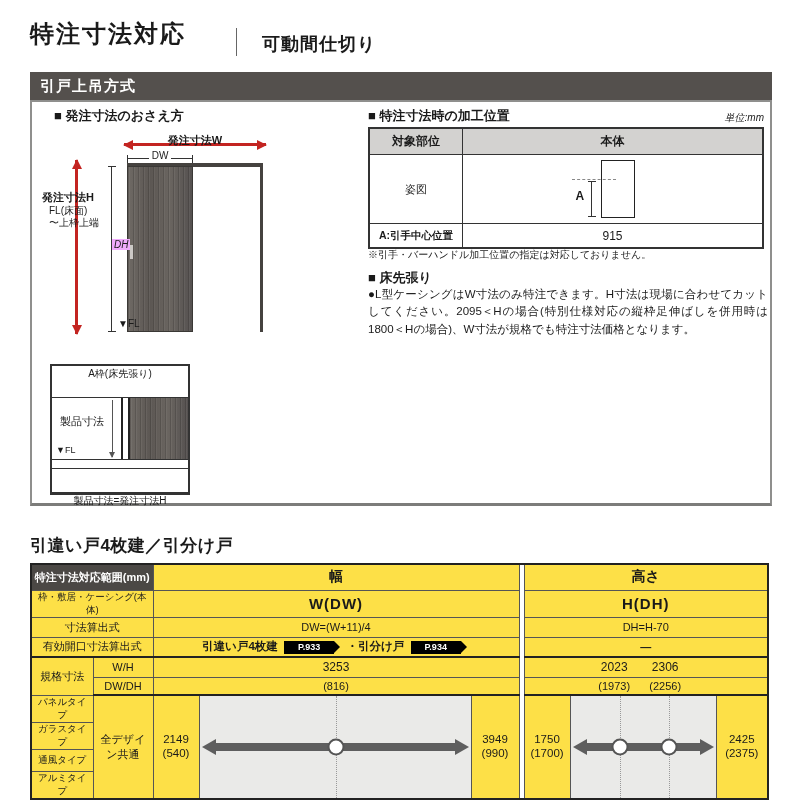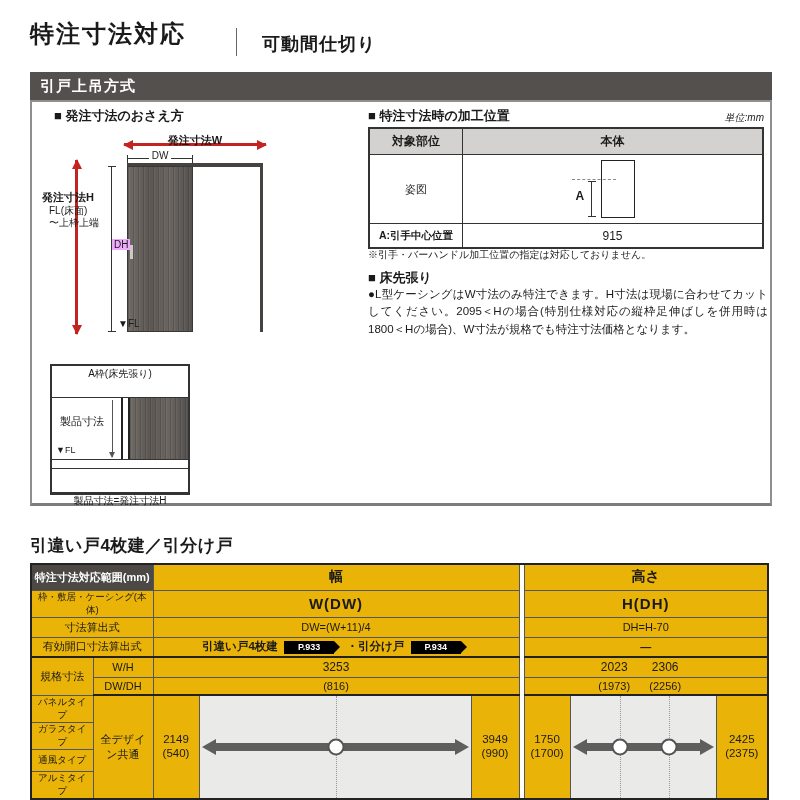--- a/index.html
+++ b/index.html
@@ -40,21 +40,21 @@
   .dim-v:before{top:0;} .dim-v:after{bottom:0;}
   .lab-dw{left:95px;top:48px;width:66px;text-align:center;font-size:10px;}
   .lab-dw span{background:#fff;padding:0 3px;}
   .wood{background:
       repeating-linear-gradient(90deg, rgba(0,0,0,0.14) 0 1px, rgba(255,255,255,0.05) 1px 2px, transparent 2px 5px),
       linear-gradient(90deg,#6e6964,#5c5753 35%,#6a6560 65%,#555150);}
   .door-rail{background:#45423f;}
   .lab-plain10{font-size:10px;}
   .lab-plain11{font-size:11px;}
   .lab-bold11{font-size:11px;font-weight:bold;}
-  .whitebg{background:#f0abfc;padding:0 2px;}
+  .whitebg{background:#f0abfc;padding:0 2px;font-style:italic;}
 
   
   .pd-box{left:18px;top:262px;width:140px;height:131px;border:2px solid #333;box-sizing:border-box;background:#fff;}
   .pd-row{border-bottom:1px solid #333;box-sizing:border-box;}
   .pd-header{height:32px;line-height:16px;text-align:center;font-size:10px;}
   .pd-content{position:relative;height:62px;}
   .pd-wood{position:absolute;left:76px;right:0;top:0;bottom:0;border-left:2px solid #222;box-sizing:border-box;}
   .pd-frame{position:absolute;left:69px;top:0;bottom:0;width:2px;background:#222;}
   .pd-dim{position:absolute;left:60px;top:2px;bottom:2px;border-left:1px solid #555;}
   .pd-dim:after{content:"";position:absolute;left:-4px;bottom:-1px;width:0;height:0;
@@ -81,21 +81,21 @@
   .mc-adim:before,.mc-adim:after{content:"";position:absolute;left:-4px;width:8px;height:1px;background:#333;}
   .mc-adim:before{top:0;} .mc-adim:after{bottom:0;}
   .mc-alab{position:absolute;left:-26px;top:28px;font-weight:bold;font-size:12px;}
   .mc-note{position:absolute;left:0;top:146px;font-size:10px;white-space:nowrap;}
   .rm-heading{position:absolute;left:0;top:167px;}
   .rm-text{position:absolute;left:0;top:184px;width:400px;font-size:11.5px;line-height:1.5;text-align:justify;}
 
   
   .spec-title{left:30px;top:534px;font-size:17px;font-weight:bold;letter-spacing:0.5px;text-align:center;}
   table.spec{position:absolute;left:30px;top:563px;border-collapse:collapse;table-layout:fixed;
-             font-size:11px;color:#1a1a1a;background:#eab308;}
+             font-size:11px;color:#1a1a1a;background:#fde047;}
   table.spec td{border:1px solid #555;text-align:center;vertical-align:middle;padding:0 2px;box-sizing:border-box;overflow:hidden;}
   table.spec{border:2px solid #222;}
   td.dark{background:#4b4845;color:#fff;font-size:11px;font-weight:bold;}
   td.colhdr{font-size:14px;font-weight:bold;}
   td.bighdr{font-size:15px;font-weight:bold;letter-spacing:1px;}
   td.formula{font-size:11px;}
   td.lblsm{font-size:9.5px;}
   tr.thick td{border-bottom:2.5px solid #222;}
   td.spacer{width:5px;padding:0;border-top:none;border-bottom:none;border-left:2px solid #222;border-right:2px solid #222;background:#fff;}
   td.bar{background:#eaeae8;position:relative;padding:0;}

